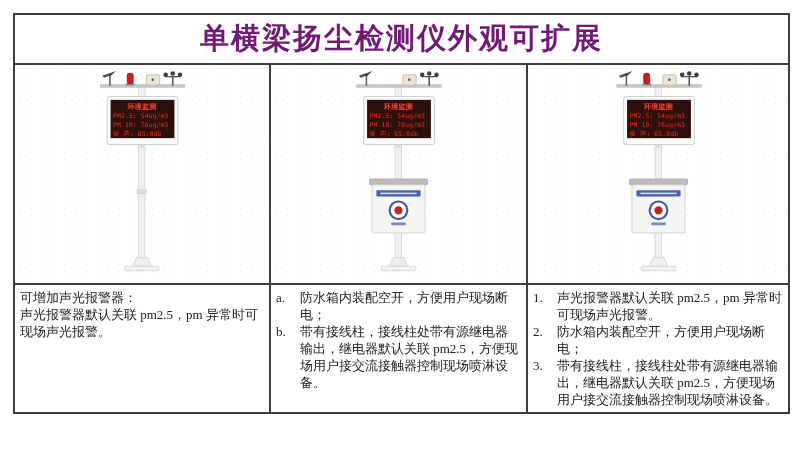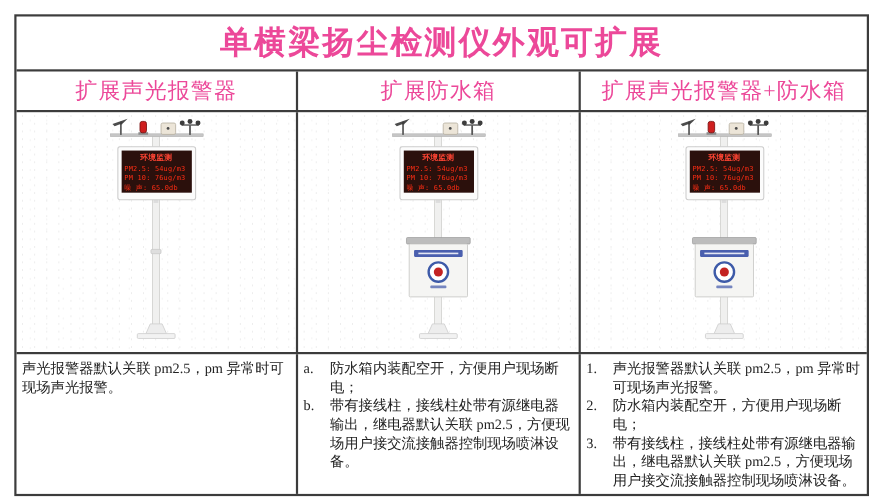--- a/index.html
+++ b/index.html
@@ -41,21 +41,21 @@
     background-position: 0 0, 5px 3px;
     overflow: hidden;
   }
   .text-row { min-height: 126px; }
   .text-cell { padding: 4px 6px 4px 5px; font-size: 13px; line-height: 17px; }
   .desc-intro { white-space: nowrap; }
   .desc-par { }
   .desc-item { display: flex; }
   .desc-item .marker { flex: 0 0 24px; }
   .desc-item .itext { flex: 1 1 auto; }
-  .red { color: #ec4899; }
+  .red { color: #701a75; }
   svg { display: block; }
   .led-text {
     font-family: "DejaVu Sans Mono", monospace;
     letter-spacing: 0.2px;
   }
 </style>
 </head>
 <body>
 
 <svg width="0" height="0" style="position:absolute" aria-hidden="true">
@@ -120,31 +120,20 @@
     </g>
   </defs>
 </svg>
 
 <div class="doc">
 
   <div class="title-row">
     <span class="doc-title red">单横梁扬尘检测仪外观可扩展</span>
   </div>
 
-  <div class="grid-row header-row">
-    <div class="header-cell">
-      <span class="red">扩展声光报警器</span>
-    </div>
-    <div class="header-cell">
-      <span class="red">扩展防水箱</span>
-    </div>
-    <div class="header-cell">
-      <span class="red">扩展声光报警器+防水箱</span>
-    </div>
-  </div>
 
   <div class="grid-row image-row">
 
     <div class="image-cell">
       <svg width="255" height="216" viewBox="0 0 257 220">
         <use href="#sym-pole"></use>
         <use href="#sym-beam"></use>
         <use href="#sym-vane"></use>
         <use href="#sym-beacon"></use>
         <use href="#sym-sensor"></use>
@@ -178,20 +167,21 @@
         <use href="#sym-panel"></use>
         <use href="#sym-wbox"></use>
         <use href="#sym-base"></use>
       </svg>
     </div>
   </div>
 
   <div class="grid-row text-row">
 
     <div class="text-cell">
+      <div class="desc-intro">可增加声光报警器：</div>
       <div class="desc-par">声光报警器默认关联 pm2.5，pm 异常时可现场声光报警。</div>
     </div>
 
     <div class="text-cell">
       <div class="desc-item">
         <span class="marker">a.</span>
         <span class="itext">防水箱内装配空开，方便用户现场断电；</span>
       </div>
       <div class="desc-item">
         <span class="marker">b.</span>

